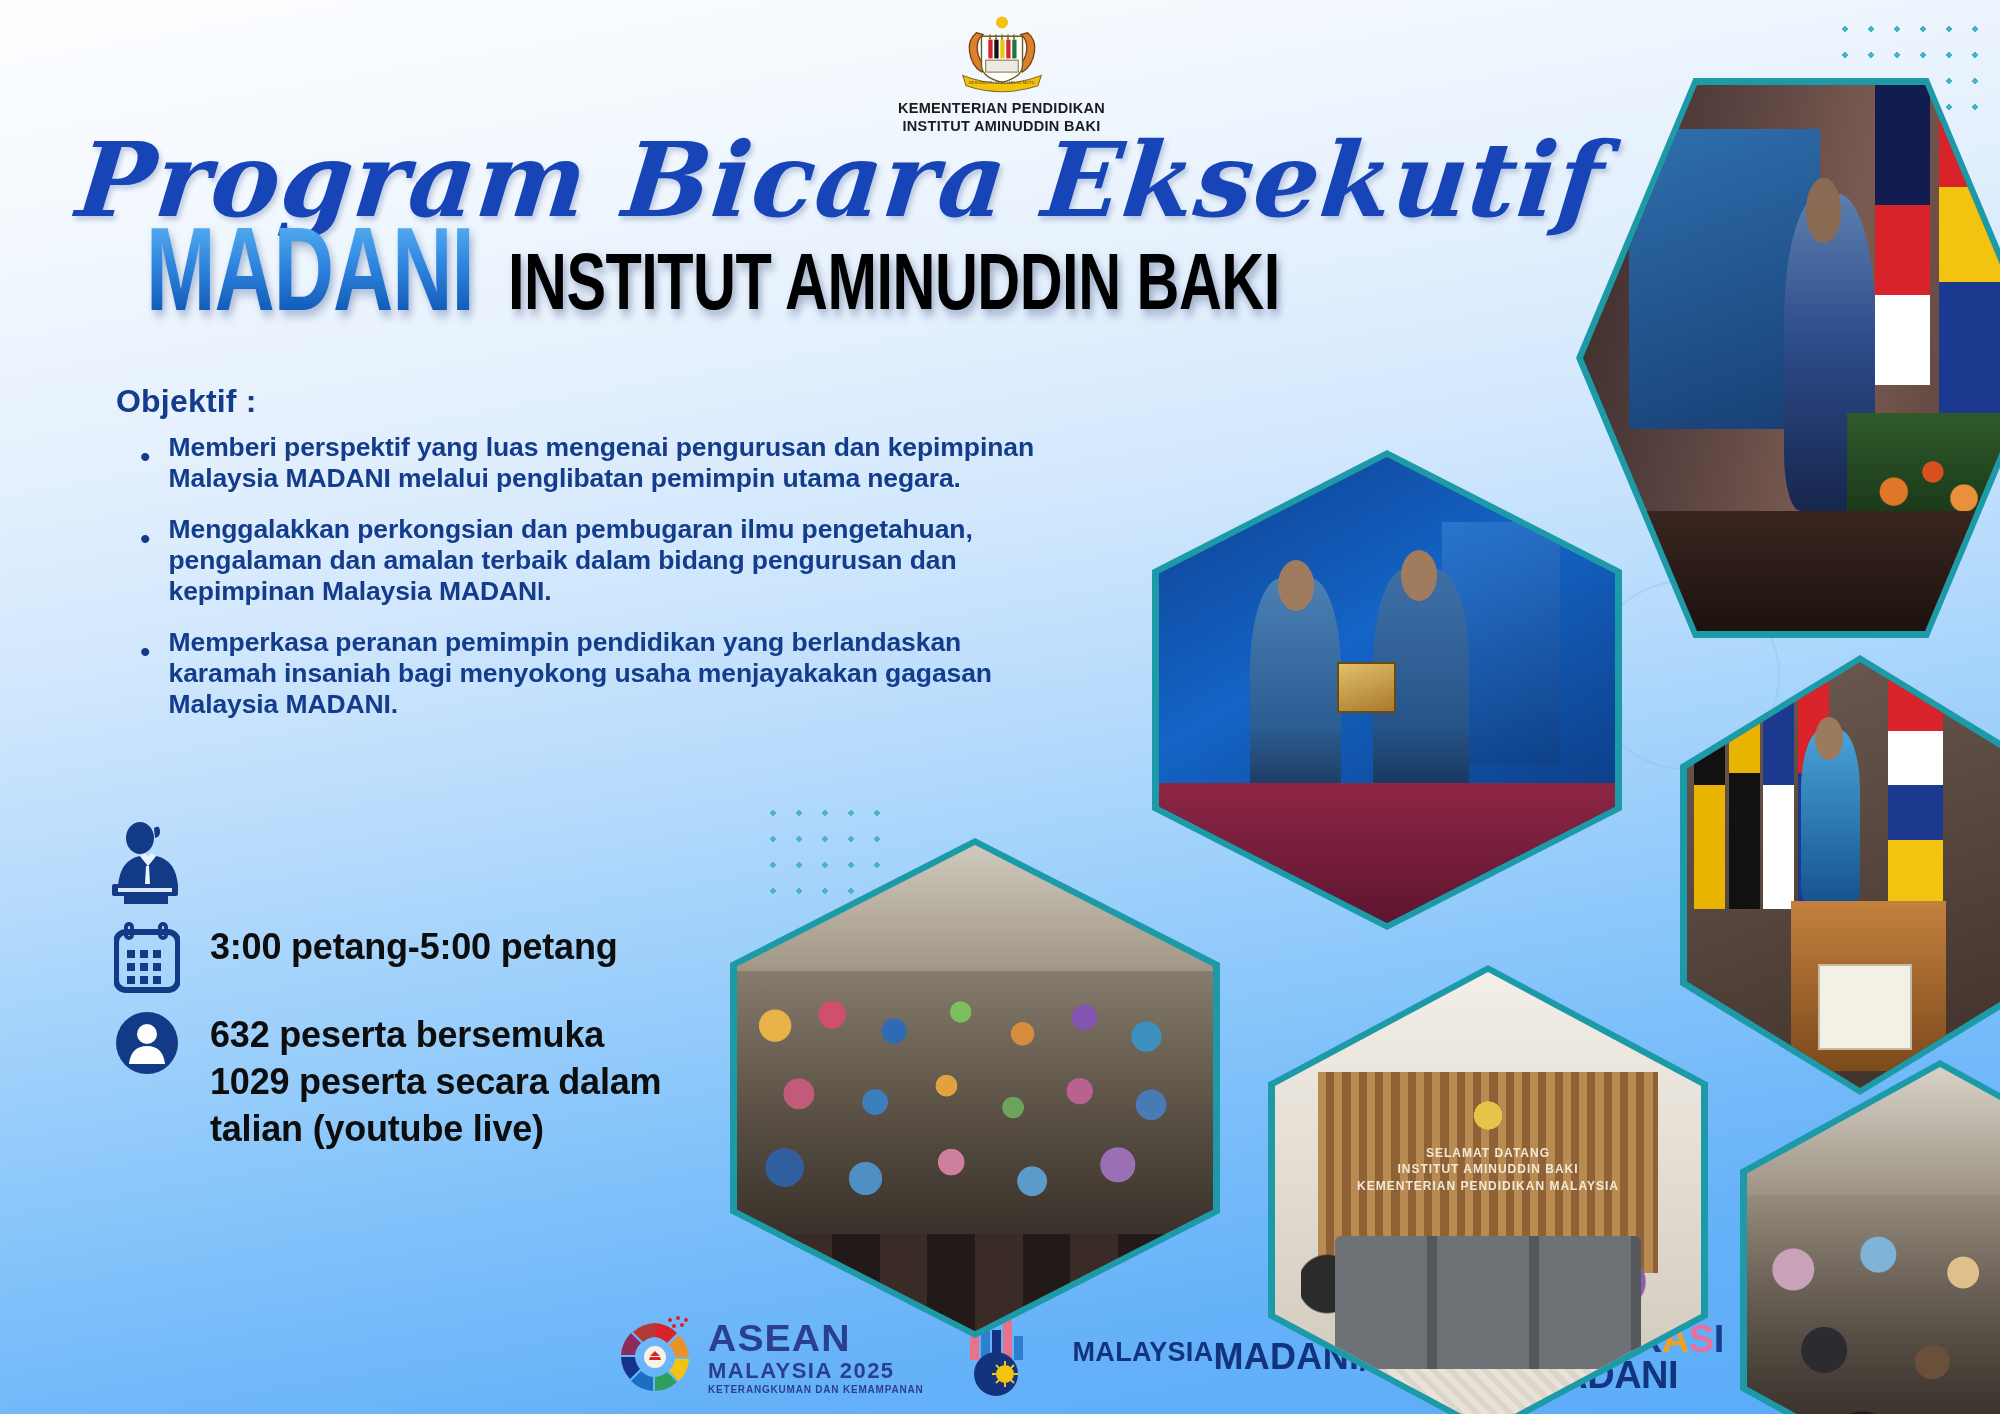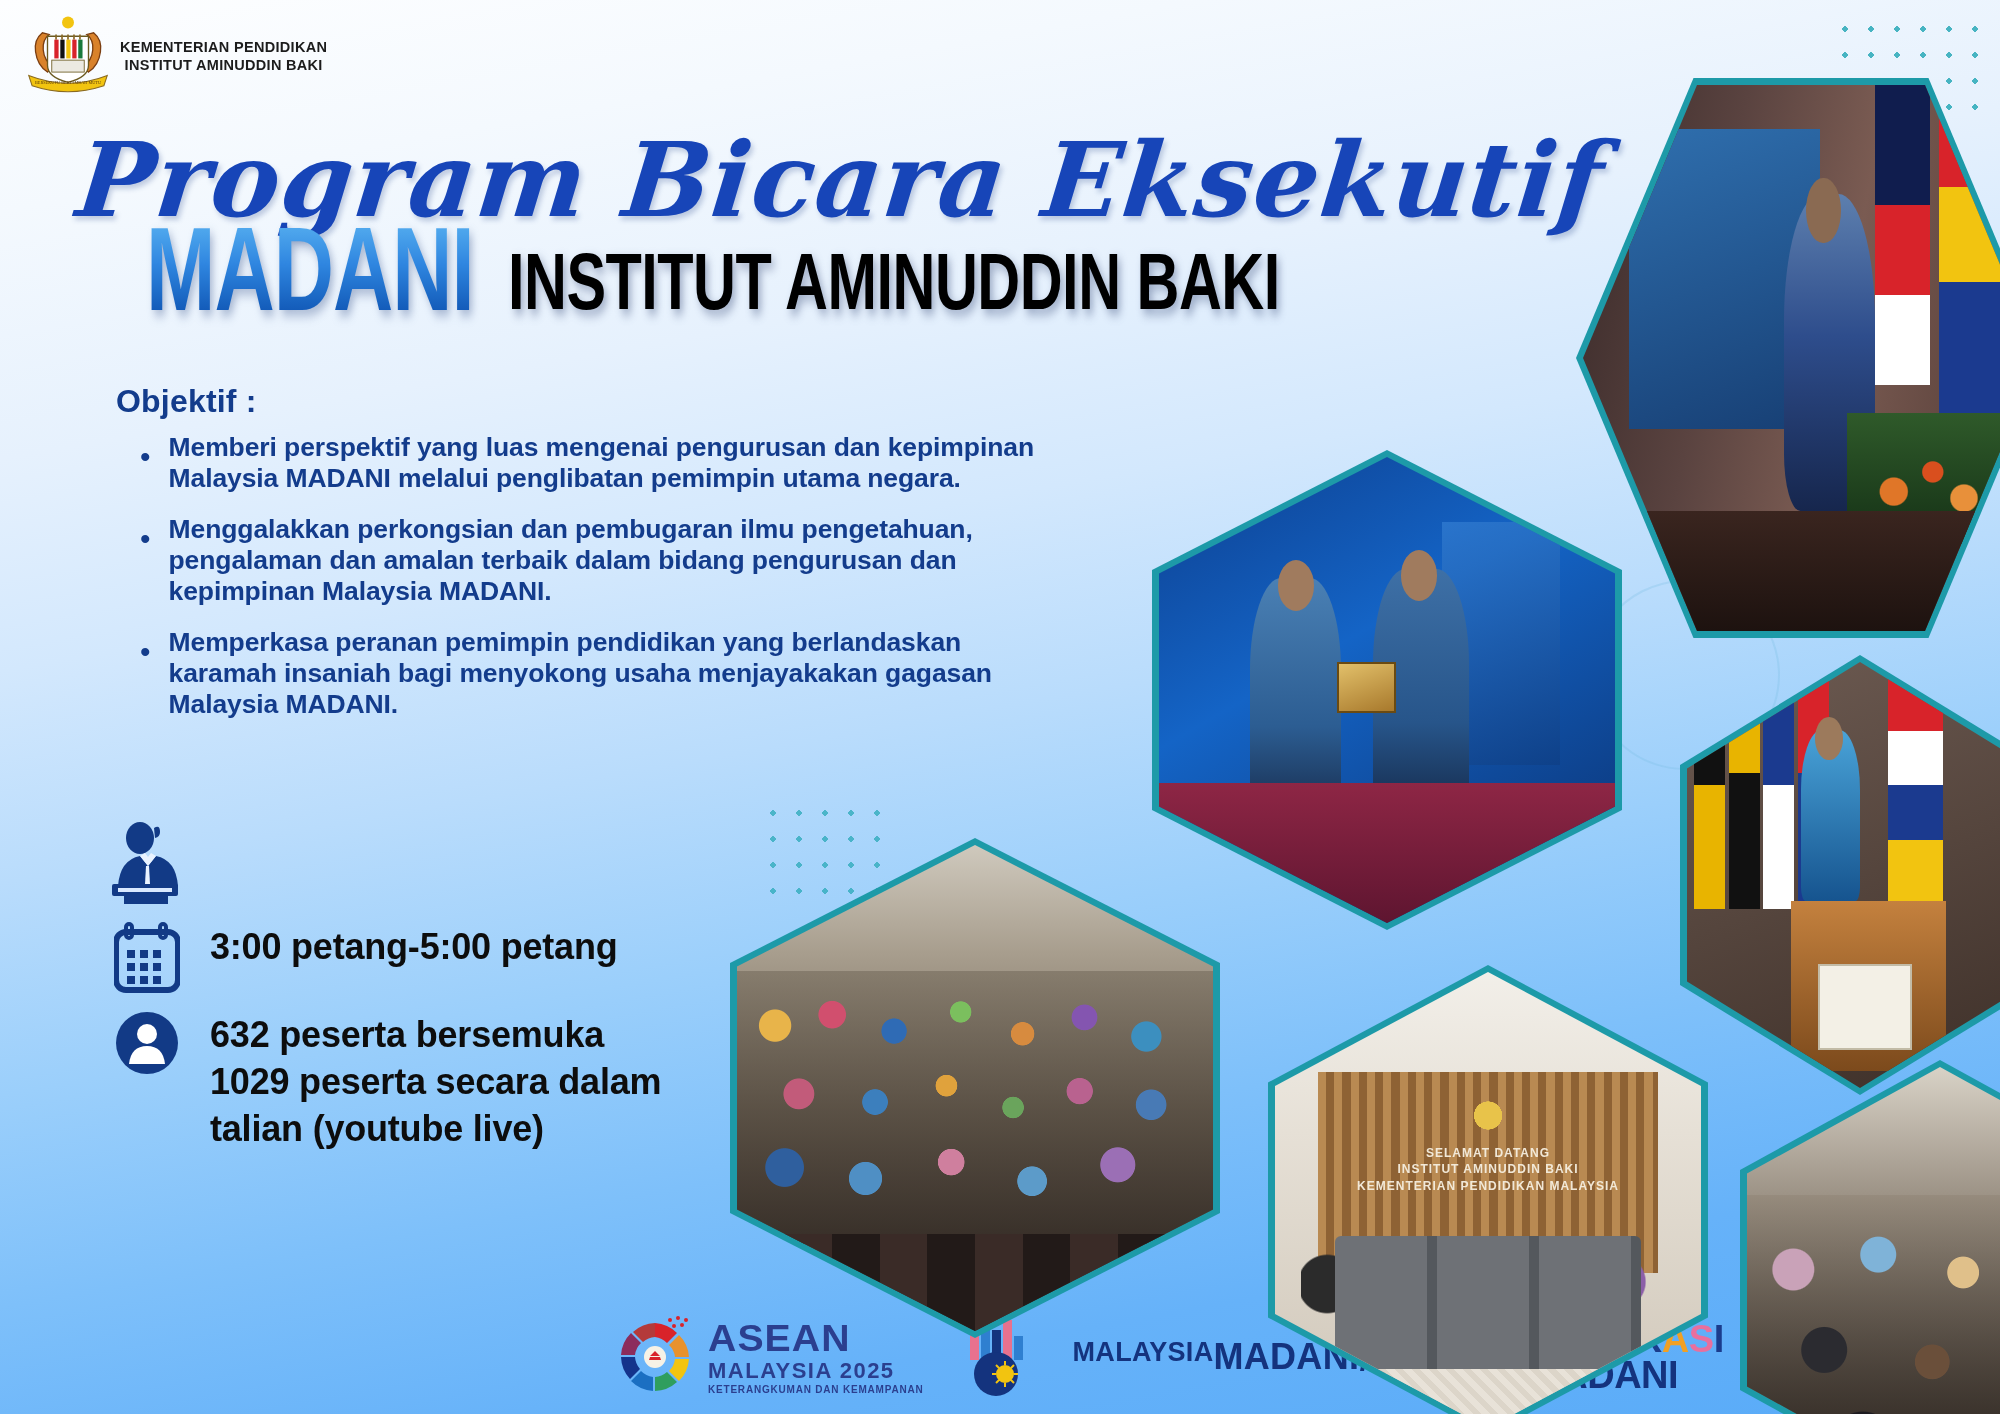--- a/index.html
+++ b/index.html
@@ -31,22 +31,22 @@
     background-image: radial-gradient(circle, #2aa9b8 2.6px, transparent 2.8px);
     background-size: 26px 26px;
     opacity:.85;
     pointer-events:none;
   }
   .dots.tr { right:18px; top:16px; width:150px; height:96px; }
   .dots.mid { left:760px; top:800px; width:120px; height:96px; opacity:.75;}
 
   
   .crest-wrap {
-    position:absolute; left:16px; right:0; top:14px;
-    display:flex; flex-direction:row; align-items:center;
+    position:absolute; left:3px; right:0; top:14px;
+    display:flex; flex-direction:column; align-items:center;
   }
   .crest { width:104px; height:82px; }
   .crest-cap {
     margin-top:4px;
     text-align:center;
     color:#1c1c1c;
     font-size:14.5px;
     font-weight:600;
     letter-spacing:.3px;
     line-height:1.22;

